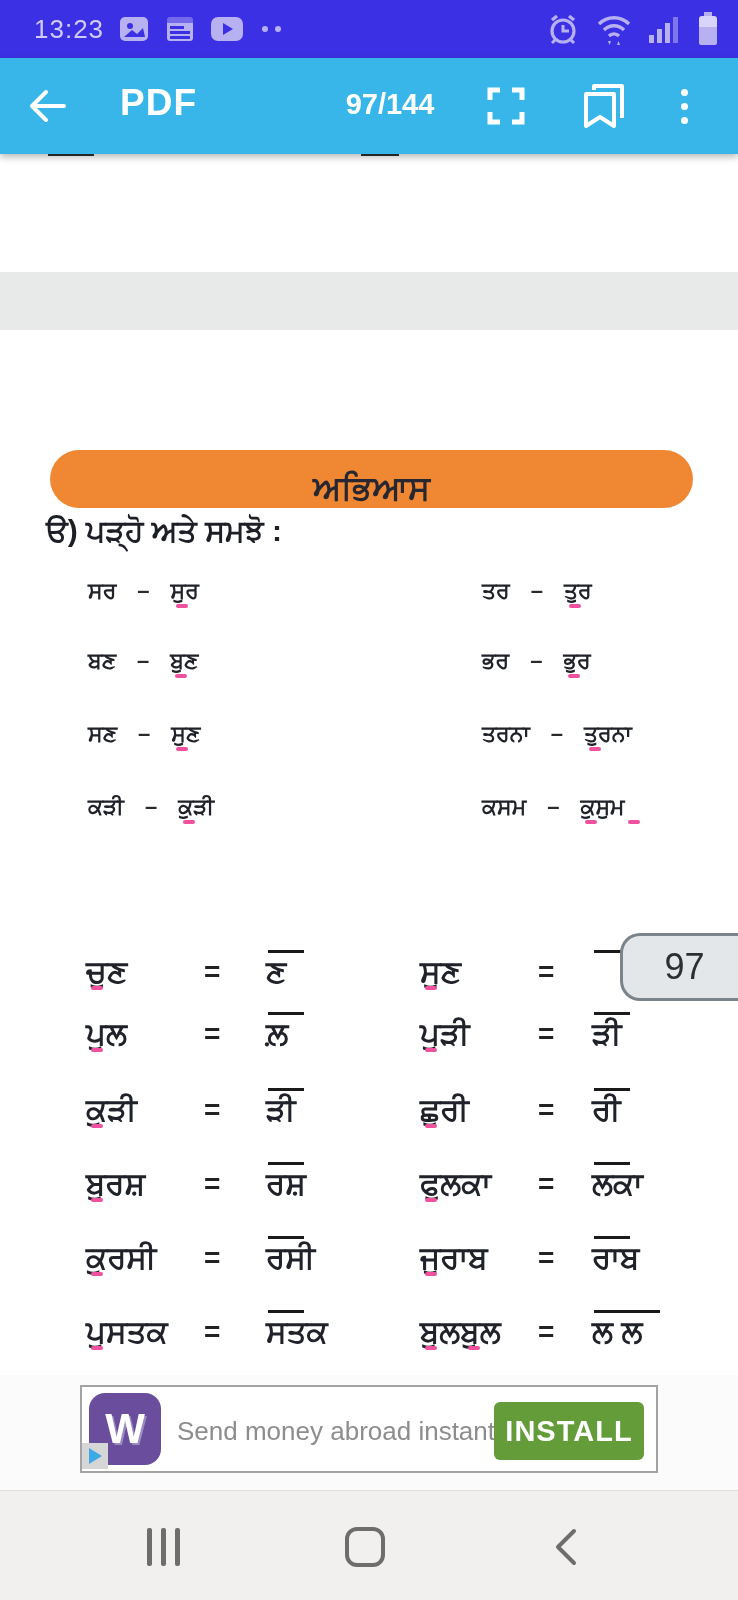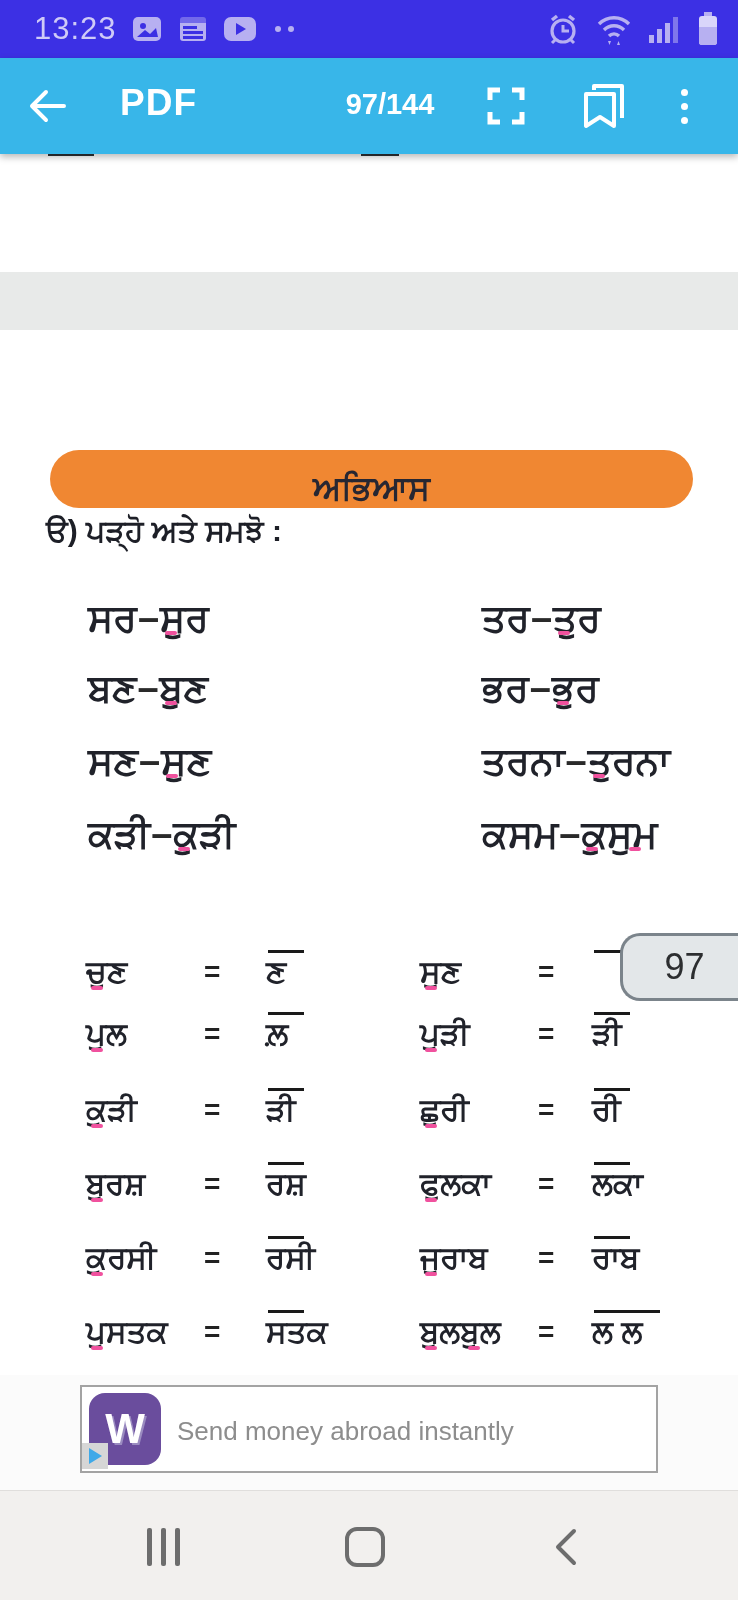--- a/index.html
+++ b/index.html
@@ -9,21 +9,21 @@
     background:#ffffff; position:relative; overflow:hidden;
     color:#20222a;
   }
   .screen { position:absolute; inset:0; }
 
   
   .status-bar {
     position:absolute; left:0; top:0; width:738px; height:58px;
     background:#3c30e4; display:flex; align-items:center; padding:0 18px;
   }
-  .status-time { font-size:31px; color:#cfcaf7; margin-left:16px; letter-spacing:1px; }
+  .status-time { font-size:26px; color:#cfcaf7; margin-left:16px; letter-spacing:1px; }
   .sicon { display:inline-flex; margin-left:14px; }
   .sdots { display:inline-flex; gap:7px; margin-left:18px; align-items:center; }
   .sdots i { width:6px; height:6px; border-radius:50%; background:#b7b0f1; }
   .sb-spacer { flex:1; }
 
   
   .app-bar {
     position:absolute; left:0; top:58px; width:738px; height:96px;
     background:#38b6e9; box-shadow:0 3px 7px rgba(0,0,0,.28); z-index:5;
   }
@@ -46,21 +46,21 @@
     position:absolute; left:50px; top:296px; width:643px; height:58px;
     background:#f08732; border-radius:30px; display:flex; align-items:flex-end; justify-content:center;
   }
   .exercise-pill span { font-size:33px; font-weight:bold; color:#272732; }
 
   .sec-heading { position:absolute; font-size:30px; font-weight:bold; color:#1d1f27; }
   .sec-a-heading { left:46px; top:360px; }
   .sec-b-heading { left:44px; top:719px; }
 
   .pair-row { position:absolute; left:0; width:738px; height:44px; }
-  .pair { position:absolute; display:flex; gap:1px; font-size:38px; font-weight:bold; line-height:42px;margin-top:27px; }
+  .pair { position:absolute; display:flex; gap:21px; font-size:22px; font-weight:bold; line-height:42px; }
   .pair-left  { left:88px; }
   .pair-right { left:482px; }
   .pair .dash { font-weight:bold; color:#2a2a2a; }
 
   .fill-row { position:absolute; left:0; width:738px; height:46px; font-size:31px; font-weight:bold; line-height:44px; }
   .fill-row span { position:absolute; white-space:nowrap; }
   .c-lw { left:86px; }
   .c-leq { left:204px; font-size:28px; font-weight:bold; color:#222; }
   .c-la { left:266px; }
   .c-rw { left:420px; }
@@ -335,20 +335,21 @@
     <div class="ad-card">
       <div class="ad-icon">
         <span class="w-letter">W</span>
         <span class="ad-arrow">
             <i></i>
           </span>
       </div>
       <div class="ad-text">
         <div class="ad-sub">Send money abroad instantly</div>
       </div>
+      <button class="install-btn">INSTALL</button>
     </div>
   </div>
 
   <div class="nav-bar">
     <span class="nav-btn nav-recents">
       <span class="recents-glyph">
           <i></i>
           <i></i>
           <i></i>
         </span>

